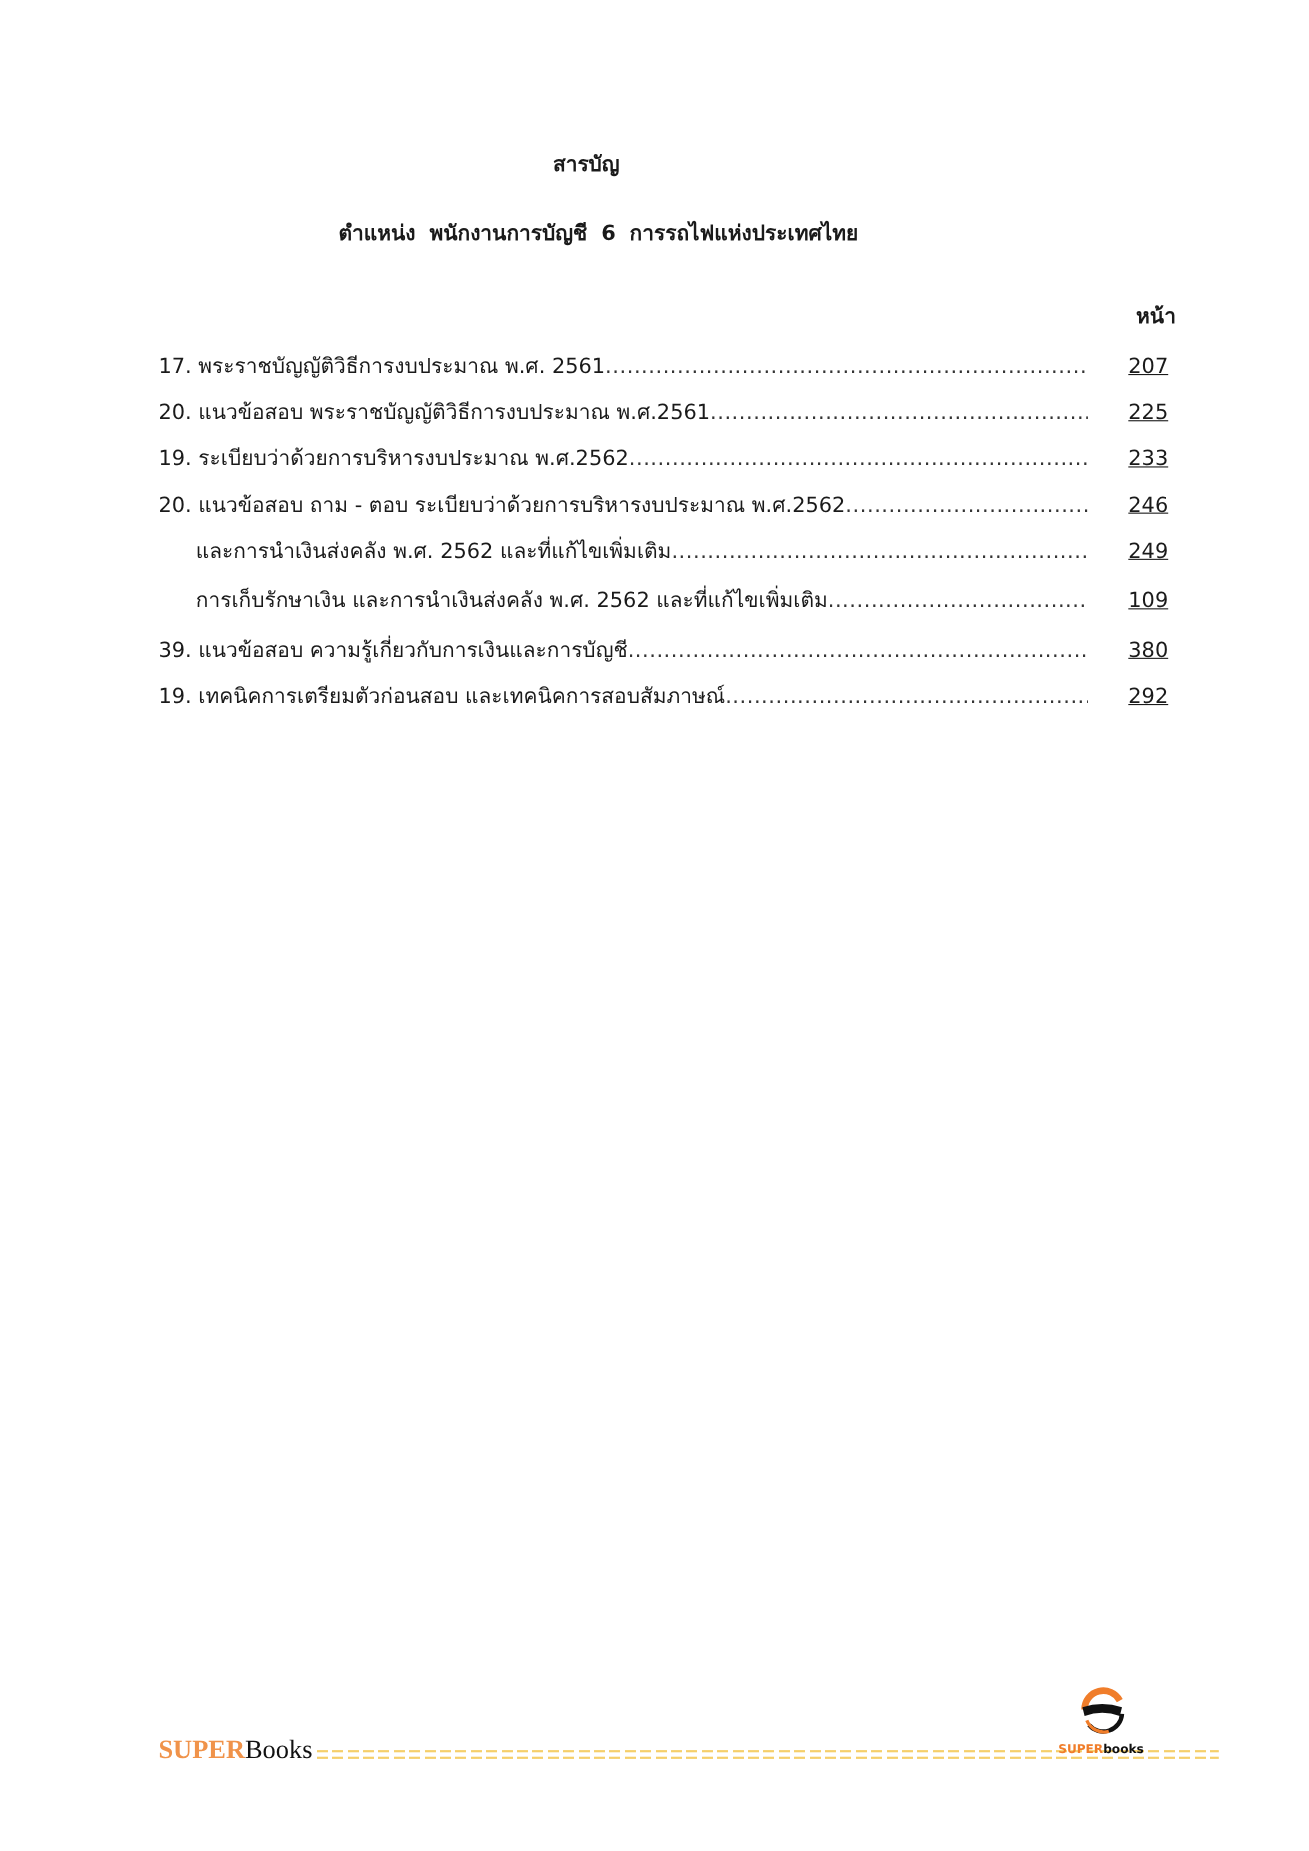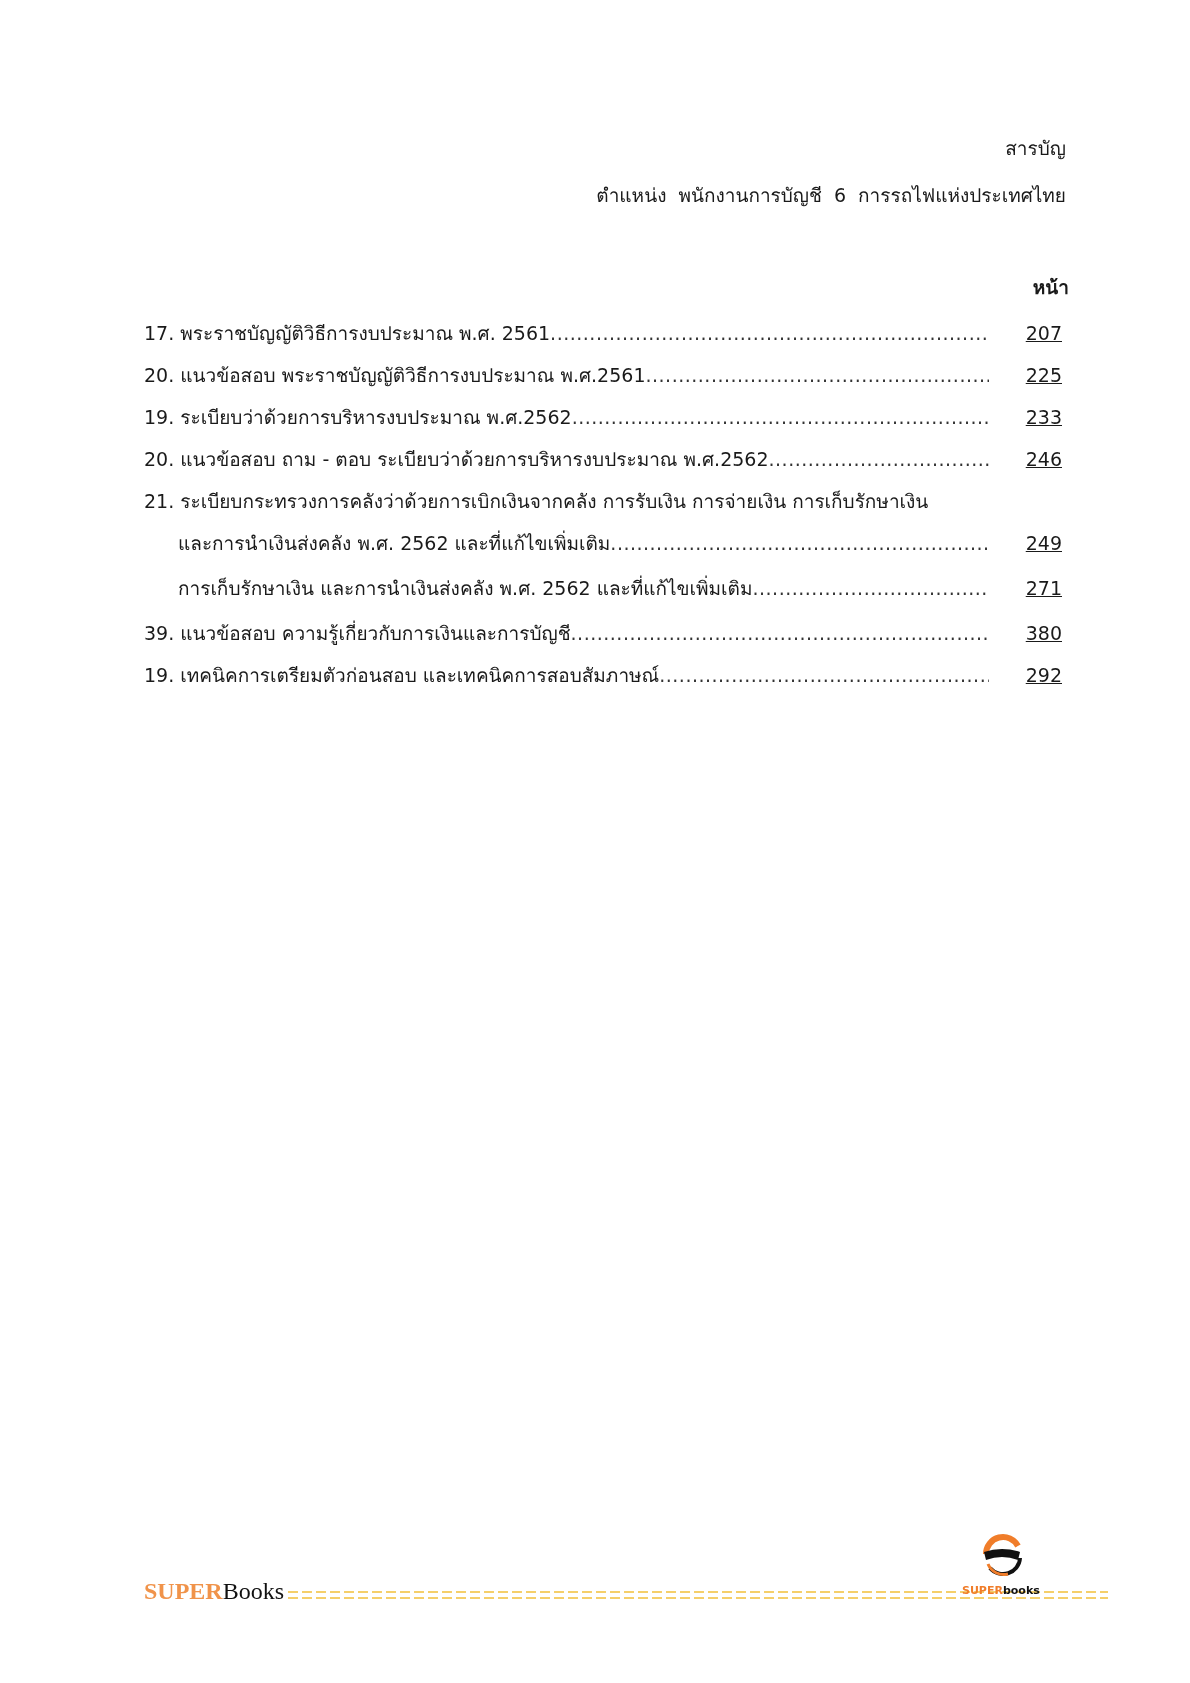--- a/index.html
+++ b/index.html
@@ -1,20 +1,20 @@
 <!DOCTYPE html>
 <html><head>
   <meta charset="utf-8">
   <style>
     html, body { margin: 0; padding: 0; background: #ffffff; }
     body { width: 1190px; height: 1683px; position: relative; overflow: hidden;
            font-family: "DejaVu Sans", "Liberation Sans", sans-serif; color: #1a1a1a; }
-    .title { position: absolute; left: 0; width: 1066px; text-align: right; font-weight: normal; font-size: 19px; }
+    .title { position: absolute; left: 0; width: 1066px; text-align: center; font-weight: bold; font-size: 19px; }
     #t1 { top: 133px; }
-    #t2 { top: 180px; word-spacing: 6px; }
+    #t2 { top: 196px; word-spacing: 6px; margin-left: 11px; }
     .page-head { position: absolute; top: 272px; right: 121px; font-weight: bold; font-size: 19px; }
     .toc { position: absolute; left: 144px; top: 312px; width: 918px; }
     .row { position: relative; height: 42px; font-size: 19px; line-height: 42px; }
     .row .text { position: absolute; left: 0; white-space: nowrap; overflow: hidden; width: 845px; }
     .row .text.indent { left: 34px; width: 811px; }
     .row .text .lead { color: #333; letter-spacing: 0.5px; }
     .row .num { position: absolute; right: 0; width: 50px; text-align: right; text-decoration: underline; }
     .row.tall { height: 48px; line-height: 48px; }
     .footer { position: absolute; top: 1578px; left: 144px; width: 900px; height: 30px; }
     .brand { position: absolute; left: 0; top: 0; font-family: "Liberation Serif", "DejaVu Serif", serif; font-size: 24px; }
@@ -53,30 +53,27 @@
     <span class="text"><span>19. ระเบียบว่าด้วยการบริหารงบประมาณ พ.ศ.2562</span><span class="lead">..........................................................................................................................................................</span></span>
     <span class="num">233</span>
   </div>
 
   <div class="row">
     <span class="text"><span>20. แนวข้อสอบ ถาม - ตอบ ระเบียบว่าด้วยการบริหารงบประมาณ พ.ศ.2562</span><span class="lead">..........................................................................................................................................................</span></span>
     <span class="num">246</span>
   </div>
 
   <div class="row">
-    <span class="text">21. ระเบียบกระทรวงการคลังว่าด้วยการเบิกเงินจากคลัง การรับเงิน การจ่ายเงิน การเก็บรักษาเงิน</span>
-  </div>
-  <div class="row">
     <span class="text indent"><span>และการนำเงินส่งคลัง พ.ศ. 2562 และที่แก้ไขเพิ่มเติม</span><span class="lead">..........................................................................................................................................................</span></span>
     <span class="num">249</span>
   </div>
 
   <div class="row tall">
     <span class="text indent"><span>การเก็บรักษาเงิน และการนำเงินส่งคลัง พ.ศ. 2562 และที่แก้ไขเพิ่มเติม</span><span class="lead">..........................................................................................................................................................</span></span>
-    <span class="num">271</span>
+    <span class="num">109</span>
   </div>
 
   <div class="row">
     <span class="text"><span>39. แนวข้อสอบ ความรู้เกี่ยวกับการเงินและการบัญชี</span><span class="lead">..........................................................................................................................................................</span></span>
     <span class="num">380</span>
   </div>
 
   <div class="row">
     <span class="text"><span>19. เทคนิคการเตรียมตัวก่อนสอบ และเทคนิคการสอบสัมภาษณ์</span><span class="lead">..........................................................................................................................................................</span></span>
     <span class="num">292</span>

